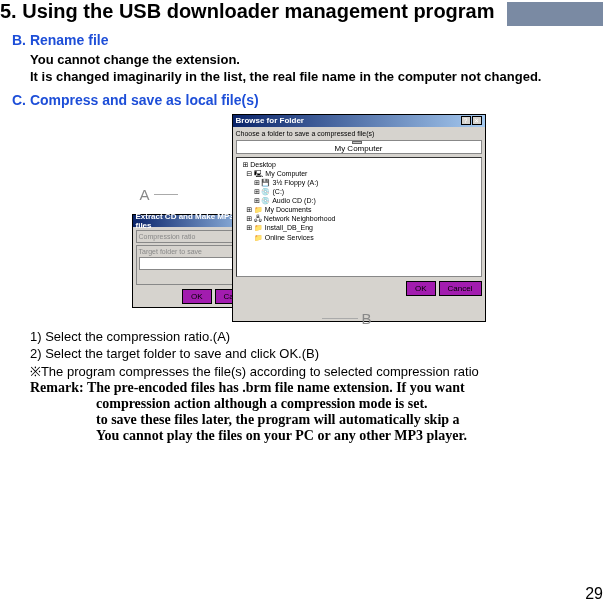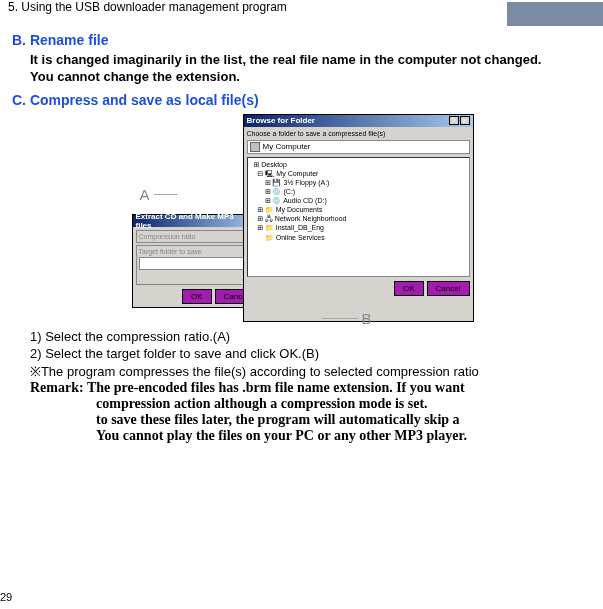--- a/index.html
+++ b/index.html
@@ -1,18 +1,18 @@
 <!DOCTYPE html>
 <html><head>
   <meta charset="utf-8">
   <style>
     * { margin: 0; padding: 0; box-sizing: border-box; }
     body { font-family: Arial, sans-serif; background: #fff; width: 603px; height: 609px; position: relative; font-size: 13px; color: #000; overflow: hidden; }
     .page-header { position: relative; height: 26px; }
-    .page-title { font-size: 12px; font-weight: normal; padding-left: 8px; }
+    .page-title { font-size: 20px; font-weight: bold; }
     .header-bar { position: absolute; right: 0; top: 2px; width: 96px; height: 24px; background: #7a8aa3; }
     .section { padding: 6px 12px 0 12px; }
     .section-head { font-size: 14px; font-weight: bold; color: #1d4ed8; margin-bottom: 4px; }
     .section-body { padding-left: 18px; font-size: 13px; }
     .section-body p { line-height: 1.3; }
     .bold { font-weight: bold; }
     .screenshot-area { position: relative; width: 340px; height: 210px; margin: 6px auto 0 auto; }
     .label-A { position: absolute; left: 8px; top: 72px; font-size: 15px; color: #888; }
     .line-A { position: absolute; left: 22px; top: 80px; width: 24px; height: 1px; background: #aaa; }
     .label-B { position: absolute; left: 230px; top: 196px; font-size: 15px; color: #888; }
@@ -21,49 +21,49 @@
     .title-bar { background: linear-gradient(to right, #0a246a, #a6caf0); color: #fff; padding: 1px 3px; display: flex; justify-content: space-between; align-items: center; height: 12px; }
     .title-text { font-weight: bold; }
     .title-buttons { display: flex; gap: 1px; }
     .title-btn { width: 10px; height: 9px; background: #d6d3ce; border: 1px solid #000; font-size: 7px; line-height: 7px; text-align: center; }
     .dlg-A { left: 0; top: 100px; width: 130px; }
     .dlg-A .body { padding: 3px; }
     .grp { border: 1px solid #888; padding: 2px; margin-bottom: 2px; font-size: 7px; color: #888; }
     .inp-row { border: 1px solid #888; background: #fff; height: 13px; margin-top: 2px; padding: 1px 3px; font-size: 8px; }
     .btn-row { display: flex; justify-content: flex-end; gap: 3px; margin-top: 4px; }
     .ui-btn { border: 1px solid #000; background: #a21caf; padding: 2px 8px; font-size: 8px; }
-    .dlg-B { left: 100px; top: 0px; width: 231px; height: 208px; margin-left: 11px; }
+    .dlg-B { left: 100px; top: 0px; width: 254px; height: 208px; }
     .dlg-B .body { padding: 3px; }
     .instr-text { font-size: 7px; margin-bottom: 3px; }
-    .combo { border: 1px solid #888; background: #fff; height: 14px; margin-bottom: 3px; display: flex; align-items: center; padding: 0 2px; font-size: 8px; }
+    .combo { border: 1px solid #888; background: #fff; height: 14px; margin-bottom: 3px; display: flex; align-items: center; padding: 0 2px; font-size: 8px; flex-direction: column; }
     .combo-icn { width: 10px; height: 10px; background: #c0c0c0; border: 1px solid #666; margin-right: 3px; }
     .tree { border: 1px inset #888; background: #fff; height: 120px; padding: 2px; font-size: 7px; line-height: 1.3; overflow: hidden; }
     .tree-item { white-space: pre; }
     .steps { padding-left: 18px; margin-top: 4px; font-size: 13px; }
     .steps p { line-height: 1.35; }
     .note-line { display: flex; }
     .note-symbol { flex-shrink: 0; }
     .note-text-sub { padding-left: 1em; }
     .remark { padding-left: 18px; margin-top: 0; font-weight: bold; font-family: "Times New Roman", serif; font-size: 14px; }
     .remark-body { padding-left: 66px; }
-    .page-num { position: absolute; bottom: 6px; left: 0; right: 0; text-align: left; font-size: 11px; margin-top: 44px; }
+    .page-num { position: absolute; bottom: 6px; left: 0; right: 0; text-align: right; font-size: 16px; margin-top: 44px; }
   </style>
 </head>
 <body>
 
 <div class="page-header">
   <div class="page-title">5. Using the USB downloader management program</div>
   <div class="header-bar"></div>
 </div>
 
 <div class="section">
   <div class="section-head">B. Rename file</div>
   <div class="section-body">
+    <p class="bold">You cannot change the extension.</p>
     <p class="bold">It is changed imaginarily in the list, the real file name in the computer not changed.</p>
-    <p class="bold">You cannot change the extension.</p>
   </div>
 </div>
 
 <div class="section">
   <div class="section-head">C. Compress and save as local file(s)</div>
 
   <div class="screenshot-area">
 
     <span class="label-A">A</span>
     <div class="line-A"></div>

